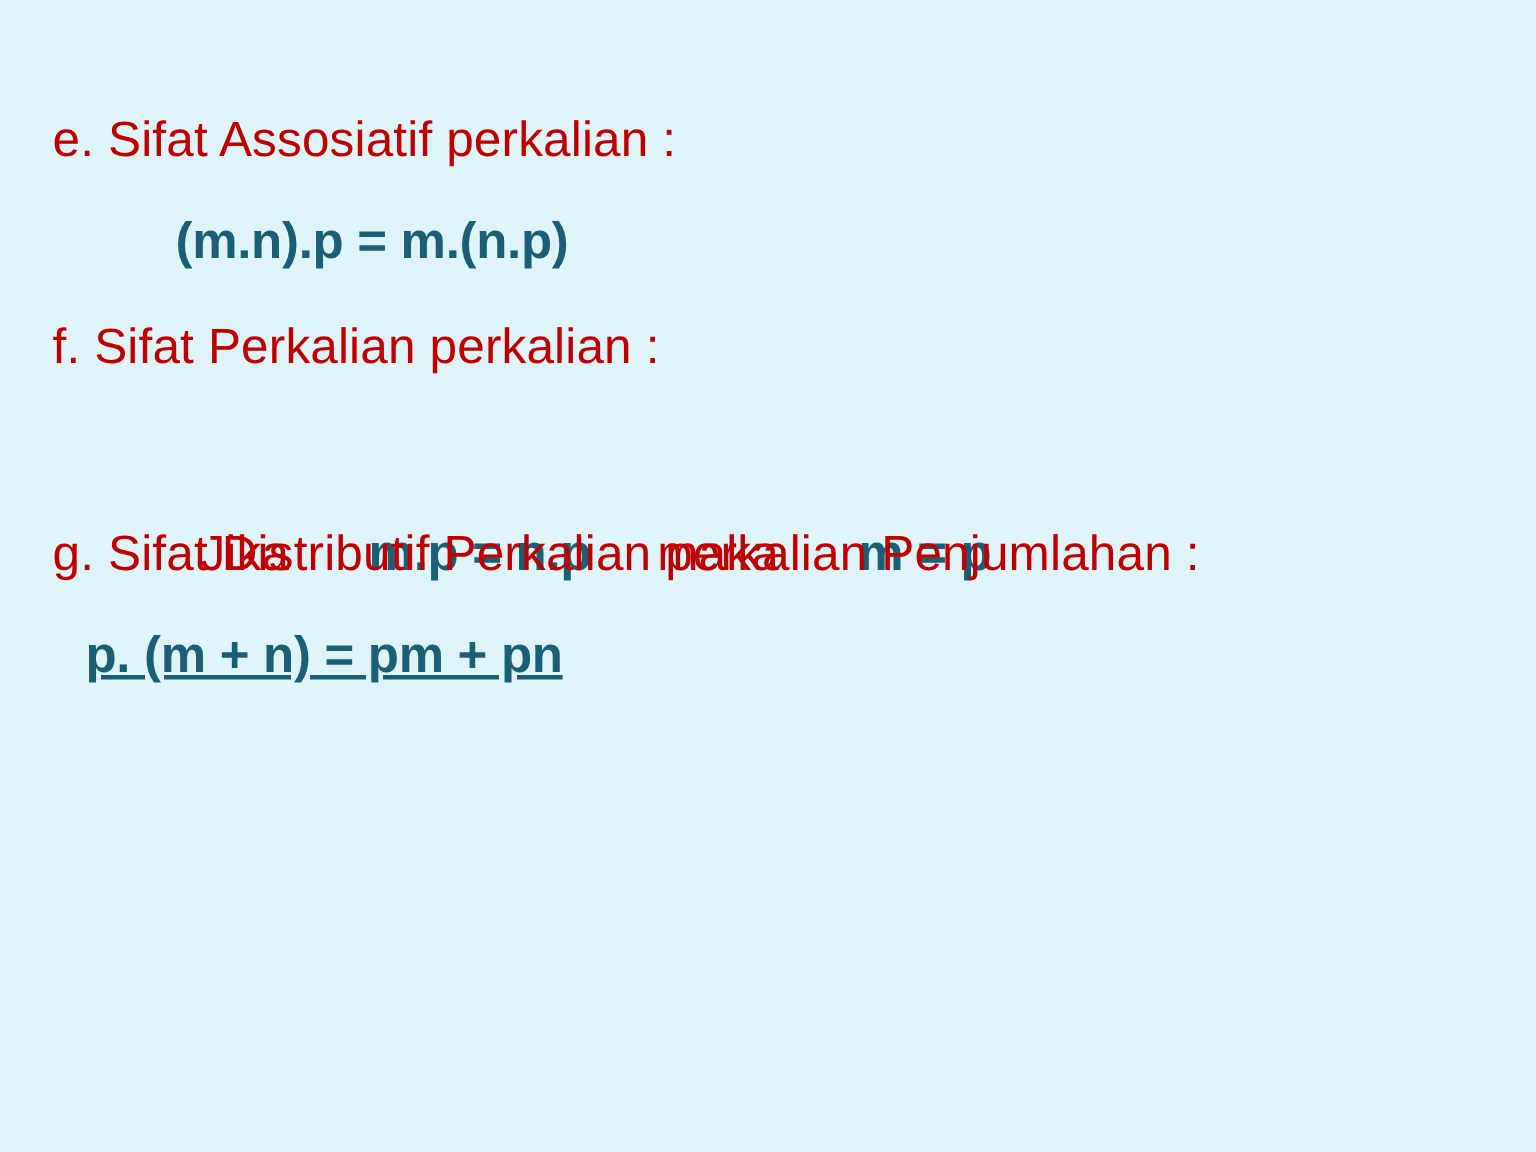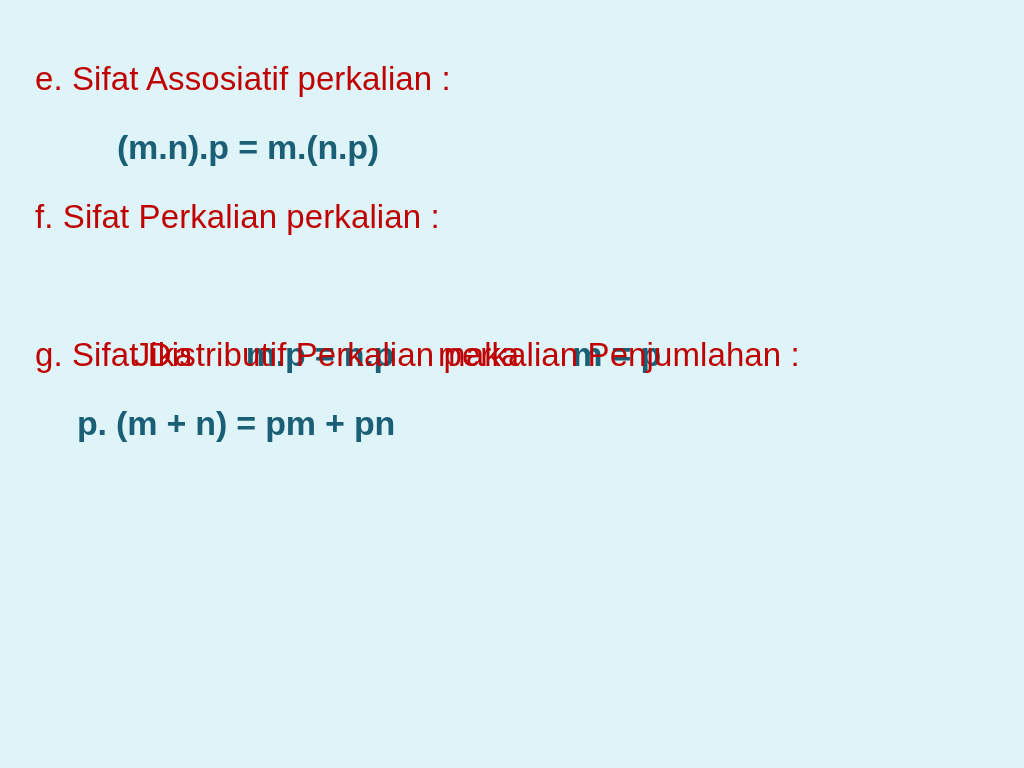--- a/index.html
+++ b/index.html
@@ -19,21 +19,21 @@
     position: relative;
     width: 1024px;
     height: 768px;
     background: #def4f9;
     box-sizing: border-box;
   }
 
   .content-block {
     position: absolute;
     left: 0;
-    top: 44px;
+    top: 58px;
     width: 868px;
   }
 
   .line {
     white-space: pre;
     line-height: 69px;
     height: 69px;
     font-size: 33px;
     letter-spacing: 0.1px;
   }
@@ -49,21 +49,22 @@
   
   .formula {
     color: #1a5f75;
     font-weight: 700;
     font-size: 34px;
     padding-left: 117px;
     letter-spacing: -0.2px;
   }
 
   .formula-last {
-    padding-left: 77px;
+    padding-left: 57px;
+    text-decoration: underline;
   }
 
   
   .mixed {
     padding-left: 78px;
     font-size: 33px;
   }
   .mixed .lbl {
     color: #c00000;
     font-weight: 400;

